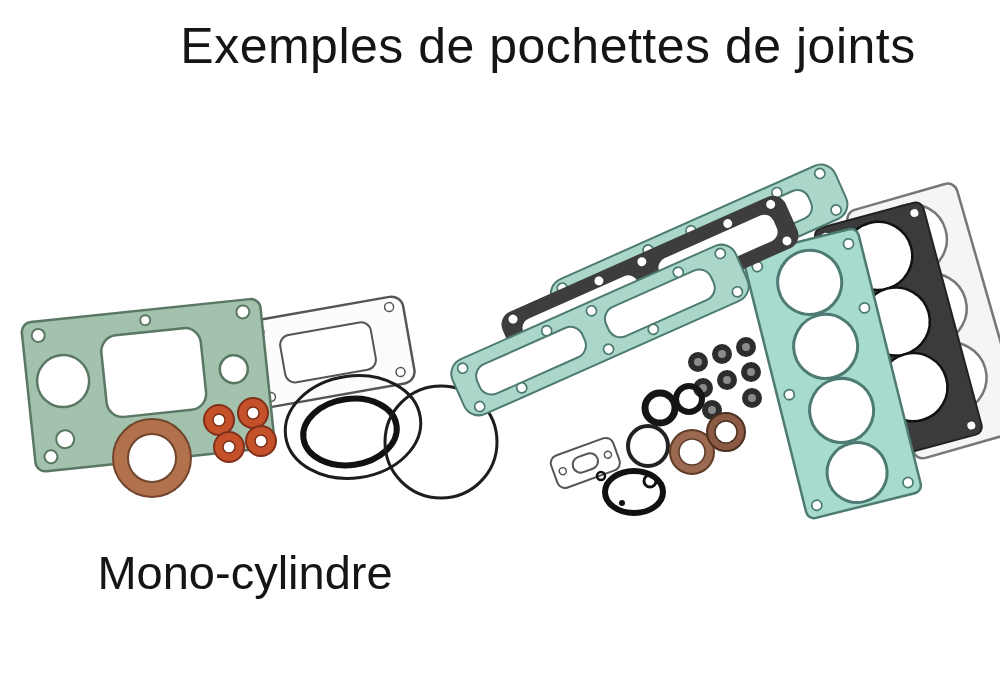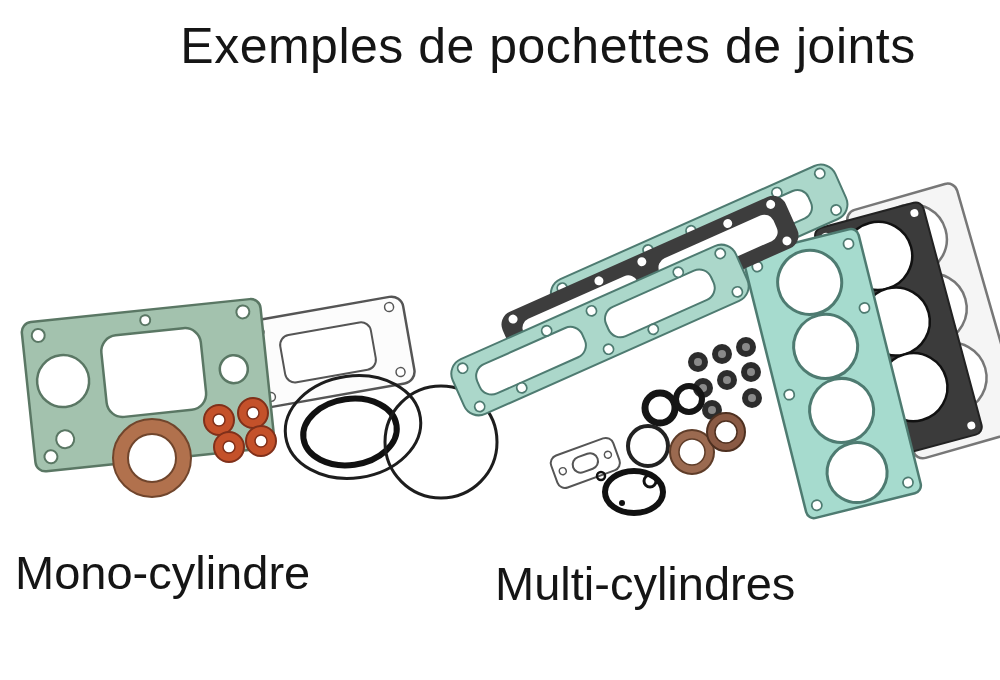--- a/index.html
+++ b/index.html
@@ -4,21 +4,21 @@
 <style>
   html,body{margin:0;padding:0;background:#ffffff;}
   .stage{
     position:relative;width:1000px;height:680px;background:#ffffff;
     overflow:hidden;font-family:"Liberation Sans",sans-serif;color:#151515;
   }
   .title{
     position:absolute;top:16px;left:0;width:100%;text-align:center;
     font-size:50px;line-height:61px;letter-spacing:0.5px;color:#151515;margin-left:48px;
   }
-  .caption{position:absolute;font-size:47px;color:#151515;white-space:nowrap;}
+  .caption{position:absolute;font-size:47px;color:#151515;text-align:center;white-space:nowrap;}
   .caption-mono{left:15px;top:545px;width:460px;}
   .caption-multi{left:495px;top:556px;width:490px;}
   svg.illustration{position:absolute;left:0;top:0;width:1000px;height:680px;}
 </style>
 </head>
 <body>
 
 <div class="stage">
 
   <div class="title">
@@ -196,15 +196,14 @@
       <g>
         <ellipse cx="634" cy="492" rx="29" ry="21" fill="none" stroke="#111111" stroke-width="6"></ellipse>
         <circle cx="650" cy="481" r="6" fill="none" stroke="#111111" stroke-width="3"></circle>
         <circle cx="622" cy="503" r="3" fill="#111111"></circle>
         <circle cx="601" cy="476" r="4" fill="none" stroke="#111111" stroke-width="2.5"></circle>
       </g>
     </g>
   </svg>
 
   <div class="caption caption-mono">Mono-cylindre</div>
-  <div class="caption caption-multi">Multi-cylindres</div>
 
 </div>
 
 </body></html>

